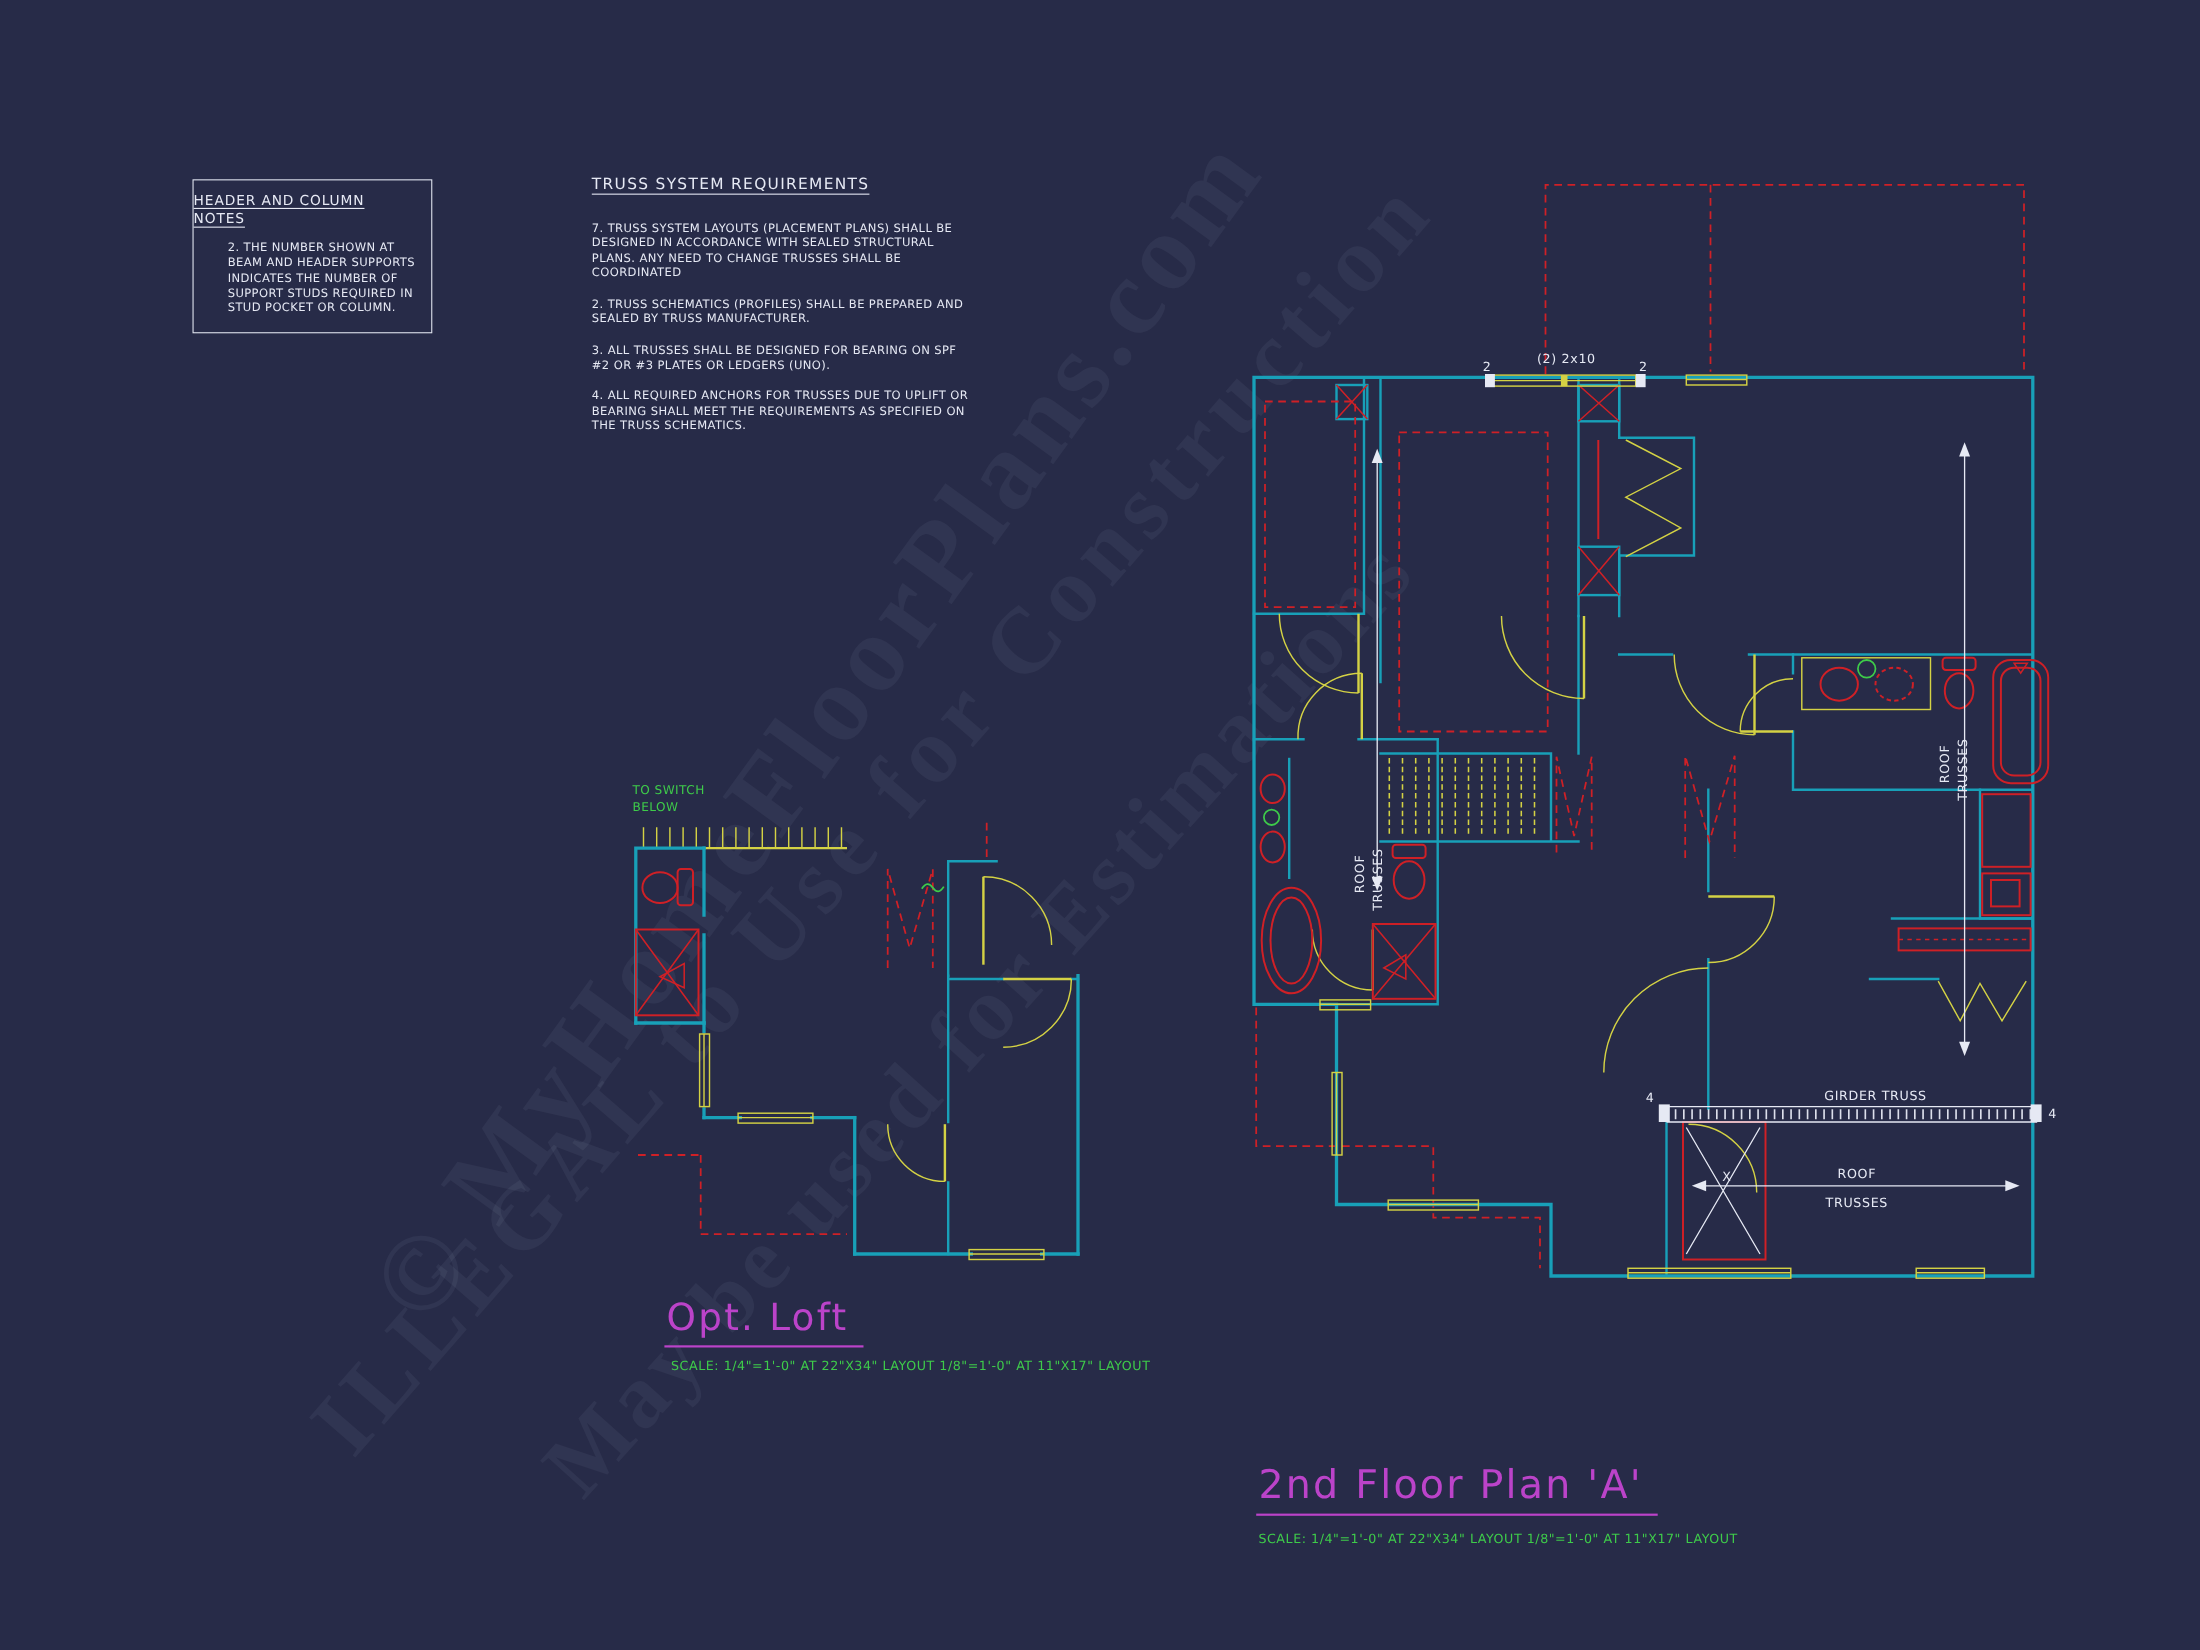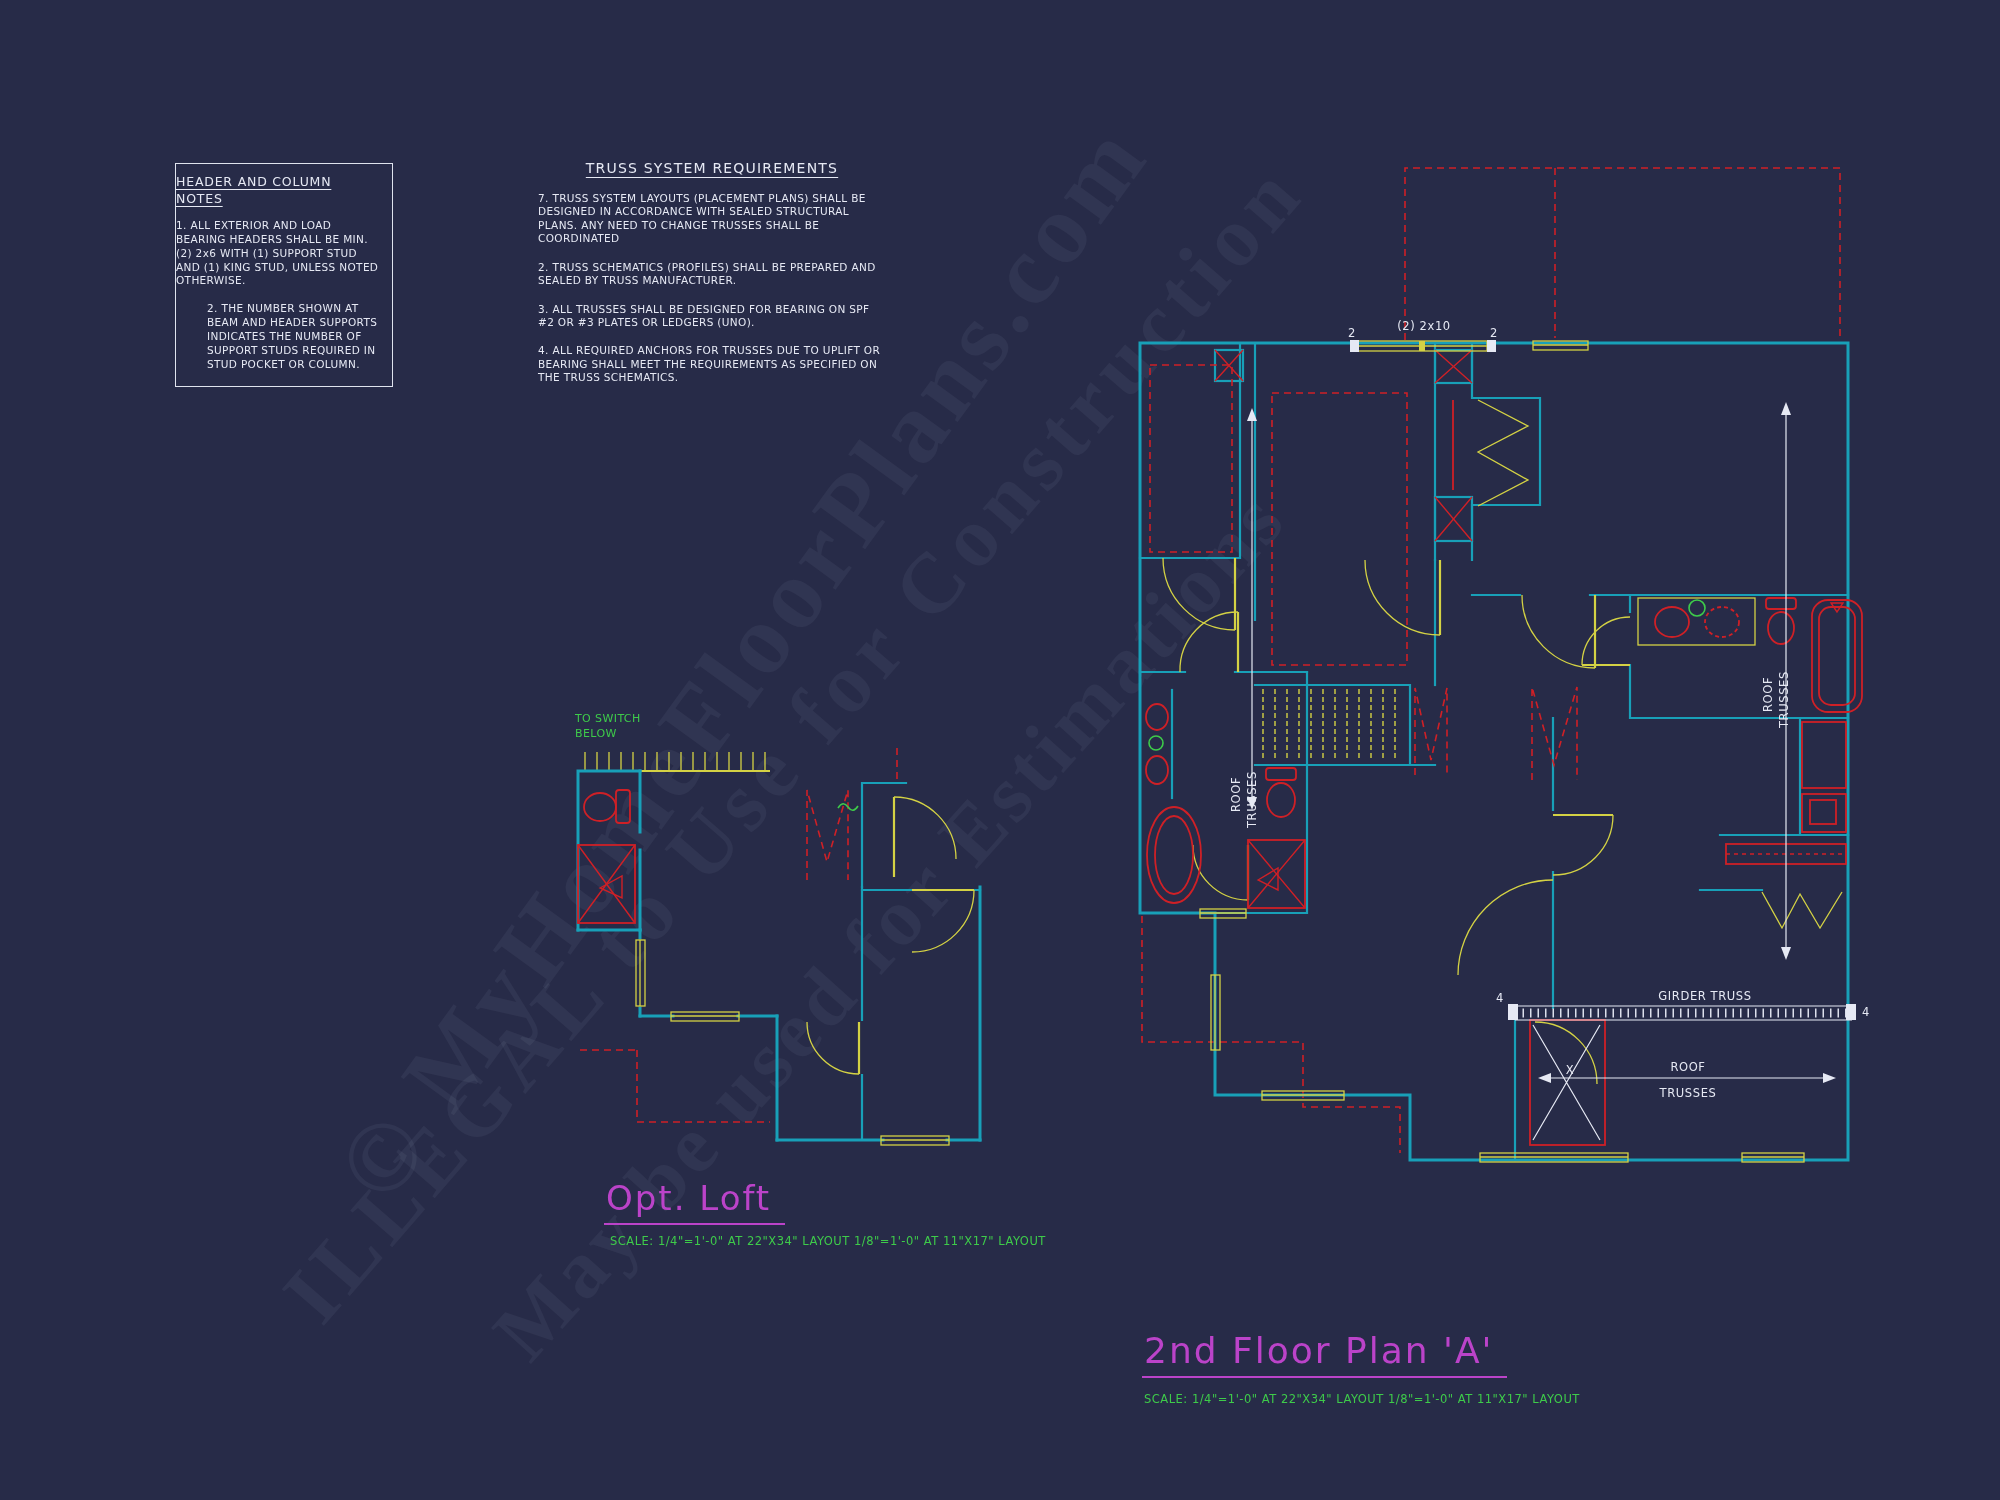--- a/index.html
+++ b/index.html
@@ -15,21 +15,21 @@
   .wm2{left:300px;top:1260px;font-size:85px;letter-spacing:8px;transform:rotate(-49deg);}
   .wm3{left:510px;top:1300px;font-size:82px;letter-spacing:5px;transform:rotate(-48deg);}
   .layer{position:absolute;z-index:2;}
   .notes-box{left:175px;top:163px;width:204px;border:1.5px solid #dfe3ee;padding:10px 12px 14px 0;
              font-size:10.5px;line-height:1.32;letter-spacing:.35px;}
   .notes-title{font-size:12.5px;letter-spacing:.8px;text-decoration:underline;text-underline-offset:3px;margin-bottom:12px;}
   .notes-box p{margin:0 0 14px 0;}
   .notes-box p:last-child{margin-bottom:0;margin-left:31px;}
   .truss-box{left:538px;top:160px;width:348px;font-size:10.5px;line-height:1.28;letter-spacing:.35px;}
   .truss-title{font-size:14px;letter-spacing:1.2px;text-decoration:underline;text-underline-offset:4px;
-               margin-bottom:14px;text-align:center;}
+               margin-bottom:24px;text-align:left;}
   .truss-box p{margin:0 0 15px 0;}
   .plan-title{font-size:34px;color:var(--title-magenta);border-bottom:2px solid var(--title-magenta);
               padding:0 14px 5px 2px;display:inline-block;letter-spacing:2px;}
   .plan-scale{font-size:11.5px;color:var(--accent-green);letter-spacing:.5px;white-space:nowrap;}
   svg text{font-family:"DejaVu Sans", sans-serif;}
   .wall{stroke:var(--wall);stroke-width:3;fill:none;stroke-linecap:square;}
   .wall2{stroke:var(--wall);stroke-width:2.2;fill:none;stroke-linecap:square;}
   .red{stroke:var(--accent-red);stroke-width:1.8;fill:none;}
   .redx{stroke:var(--accent-red);stroke-width:1.4;fill:none;}
   .red-dash{stroke:var(--accent-red);stroke-width:1.6;fill:none;stroke-dasharray:7 5;}
@@ -47,21 +47,20 @@
 <body>
 
 <div class="page">
 
   <div class="wm wm1">© MyHomeFloorPlans.com</div>
   <div class="wm wm2">ILLEGAL to Use for Construction</div>
   <div class="wm wm3">May be used for Estimations</div>
 
   <div class="layer notes-box">
     <div class="notes-title">HEADER AND COLUMN NOTES</div>
-    <p>1. ALL EXTERIOR AND LOAD BEARING HEADERS SHALL BE MIN. (2) 2x6 WITH (1) SUPPORT STUD AND (1) KING STUD, UNLESS NOTED OTHERWISE.</p>
     <p>2. THE NUMBER SHOWN AT BEAM AND HEADER SUPPORTS INDICATES THE NUMBER OF SUPPORT STUDS REQUIRED IN STUD POCKET OR COLUMN.</p>
   </div>
 
   <div class="layer truss-box">
     <div class="truss-title">TRUSS SYSTEM REQUIREMENTS</div>
     <p>7. TRUSS SYSTEM LAYOUTS (PLACEMENT PLANS) SHALL BE DESIGNED IN ACCORDANCE WITH SEALED STRUCTURAL PLANS. ANY NEED TO CHANGE TRUSSES SHALL BE COORDINATED</p>
     <p>2. TRUSS SCHEMATICS (PROFILES) SHALL BE PREPARED AND SEALED BY TRUSS MANUFACTURER.</p>
     <p>3. ALL TRUSSES SHALL BE DESIGNED FOR BEARING ON SPF #2 OR #3 PLATES OR LEDGERS (UNO).</p>
     <p>4. ALL REQUIRED ANCHORS FOR TRUSSES DUE TO UPLIFT OR BEARING SHALL MEET THE REQUIREMENTS AS SPECIFIED ON THE TRUSS SCHEMATICS.</p>
   </div>

